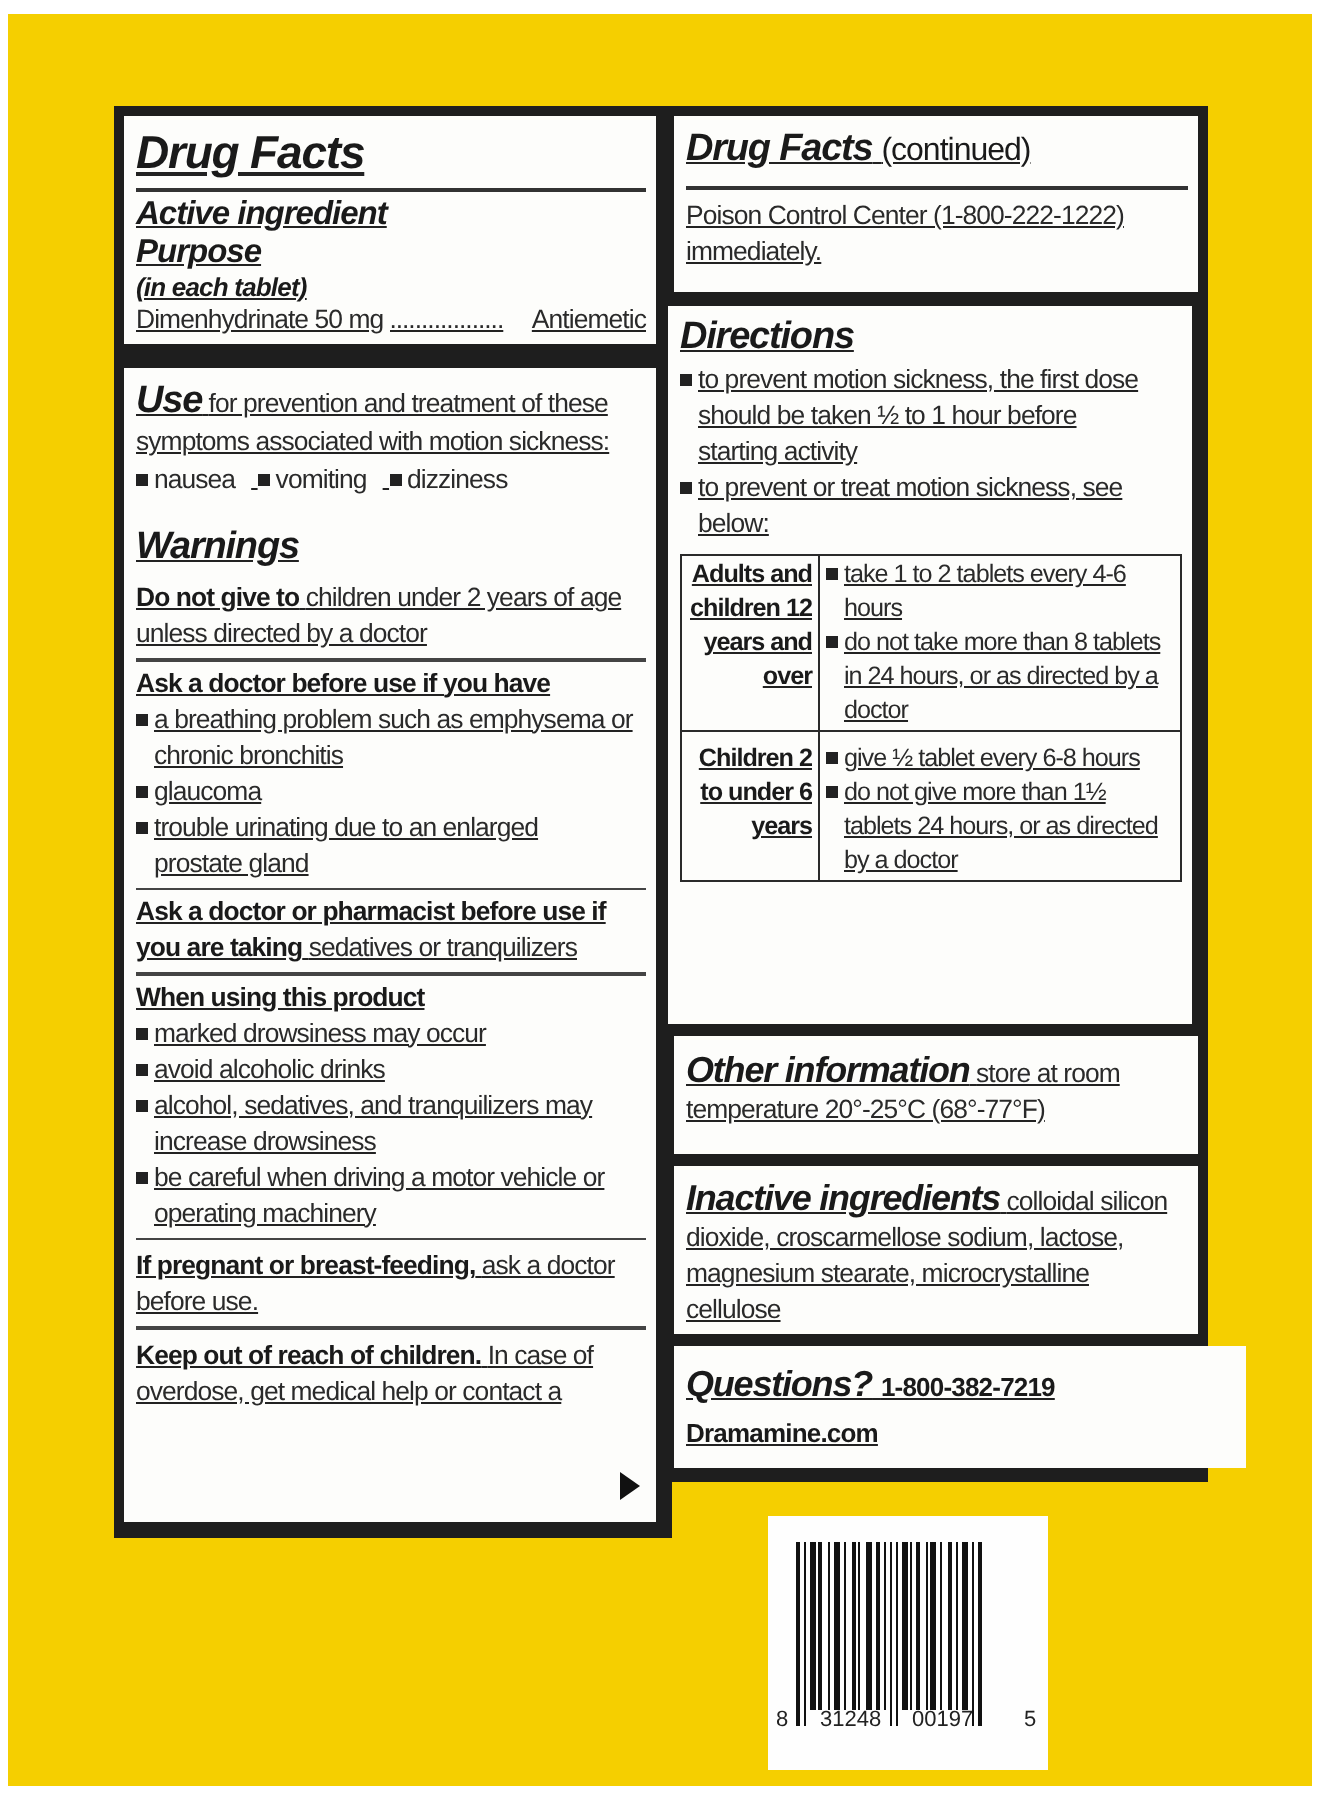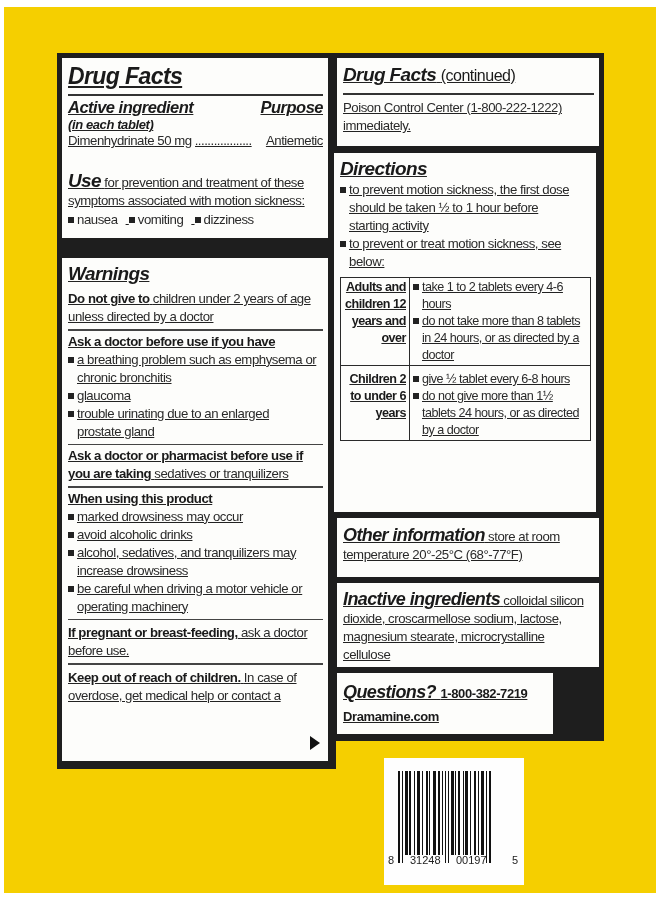--- a/index.html
+++ b/index.html
@@ -73,33 +73,33 @@
 
 <div class="package"></div>
 
 <div class="frame" style="left:57px; top:53px; width:279px; height:716px;"></div>
 
 <div class="frame" style="left:332px; top:53px; width:272px; height:688px;"></div>
 
 <div class="box" style="left:62px; top:58px; width:266px; height:114px; padding:3px 5px 0 6px;">
   <div class="h-title" style="font-size:23px; line-height:30px;">Drug Facts</div>
   <div class="rule" style="margin-top:3px; background:#333; height:2px;"></div>
-  <div style="display:flex; justify-content:space-between; margin-top:2px;">
+  <div style="display:flex; justify-content:space-between; margin-top:2px;flex-direction:column;">
     <span class="h-sub">Active ingredient</span>
     <span class="h-sub">Purpose</span>
   </div>
   <div style="font-weight:bold; font-style:italic; font-size:13px; letter-spacing:-0.4px; line-height:15px; color:#1a1a1a;">(in each tablet)</div>
   <div class="txt" style="display:flex; white-space:nowrap;">
     <span>Dimenhydrinate 50 mg</span>
     <span style="flex:1; overflow:hidden; margin:0 3px; letter-spacing:-0.5px;">..................</span>
     <span>Antiemetic</span>
   </div>
 </div>
 
-<div class="box" style="left:62px; top:164px; width:266px; height:74px; padding:6px 5px 0 6px;">
+<div class="box" style="left:62px; top:184px; width:266px; height:74px; padding:6px 5px 0 6px;">
   <div class="txt">
     <span class="h-title" style="font-size:19px;">Use</span>
     <span>for prevention and treatment of these symptoms associated with motion sickness:</span>
   </div>
   <div class="txt">
     <span class="row-inline">
         <span class="sq"></span>
         <span>nausea</span>
       </span>
     <span class="row-inline">
@@ -227,21 +227,21 @@
   </div>
 </div>
 
 <div class="box" style="left:337px; top:583px; width:262px; height:84px; padding:5px 5px 0 6px;">
   <div class="txt">
     <span class="h-title" style="font-size:18px;">Inactive ingredients</span>
     <span>colloidal silicon dioxide, croscarmellose sodium, lactose, magnesium stearate, microcrystalline cellulose</span>
   </div>
 </div>
 
-<div class="box" style="left:337px; top:673px; width:216px; height:61px; padding:8px 5px 0 6px;">
+<div class="box" style="left:337px; top:673px; width:286px; height:61px; padding:8px 5px 0 6px;">
   <div>
     <span class="h-title" style="font-size:18px;">Questions?</span>
     <span style="font-weight:bold; font-size:13px; letter-spacing:-0.4px; color:#1a1a1a;">1-800-382-7219</span>
   </div>
   <div style="font-weight:bold; font-size:13px; letter-spacing:-0.4px; color:#1a1a1a; margin-top:6px;">Dramamine.com</div>
 </div>
 
 <div class="barcode-box">
   <div class="bars">
     <span class="long" style="width:2px; margin-right:2px;"></span>

